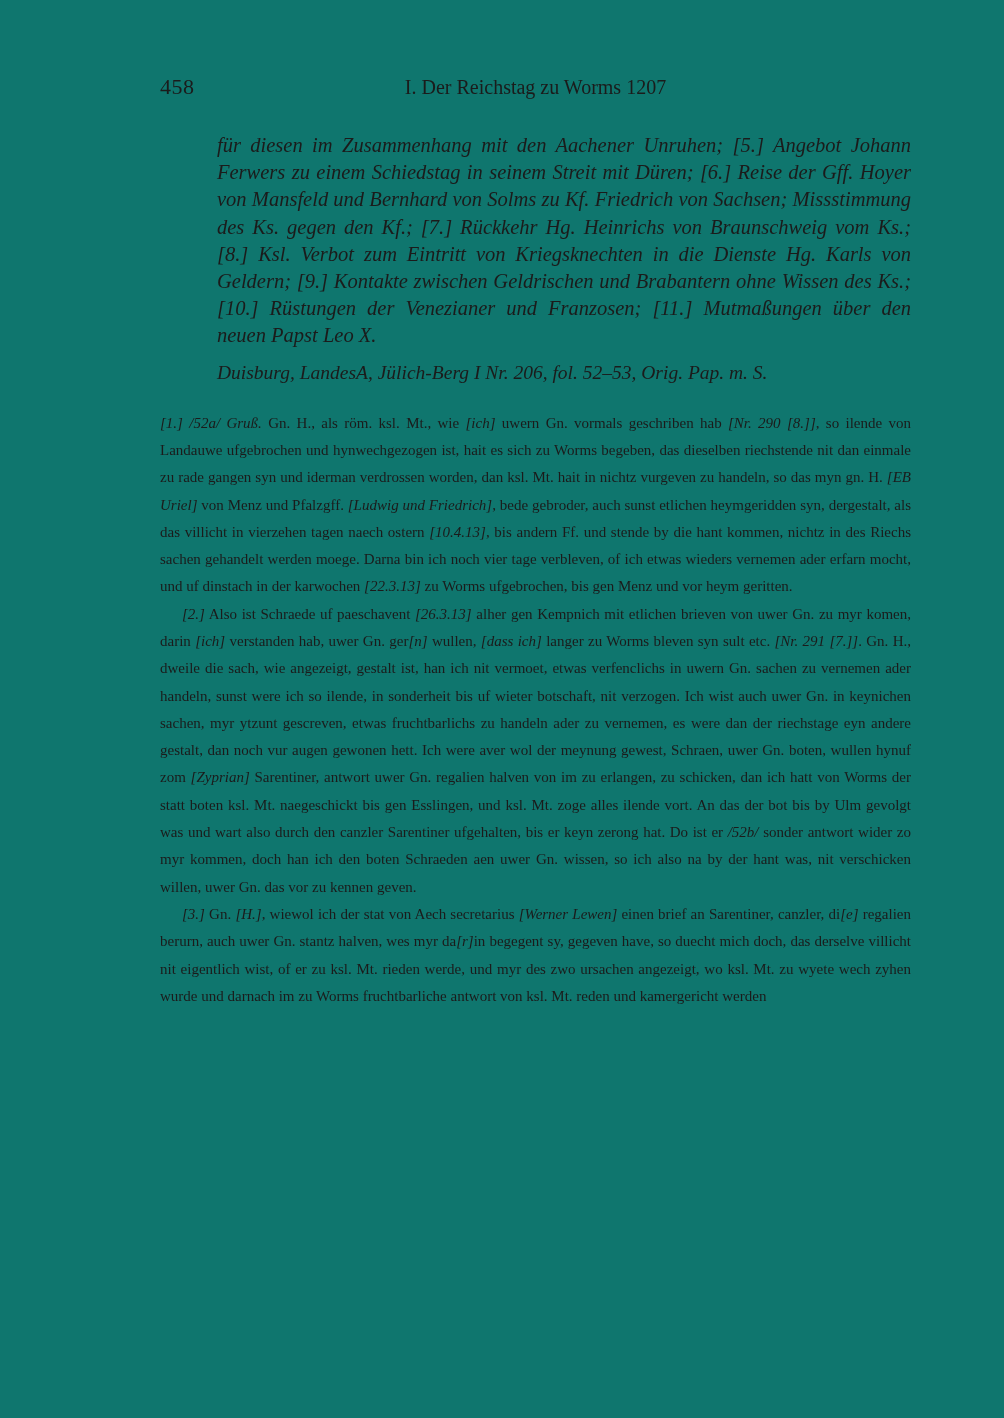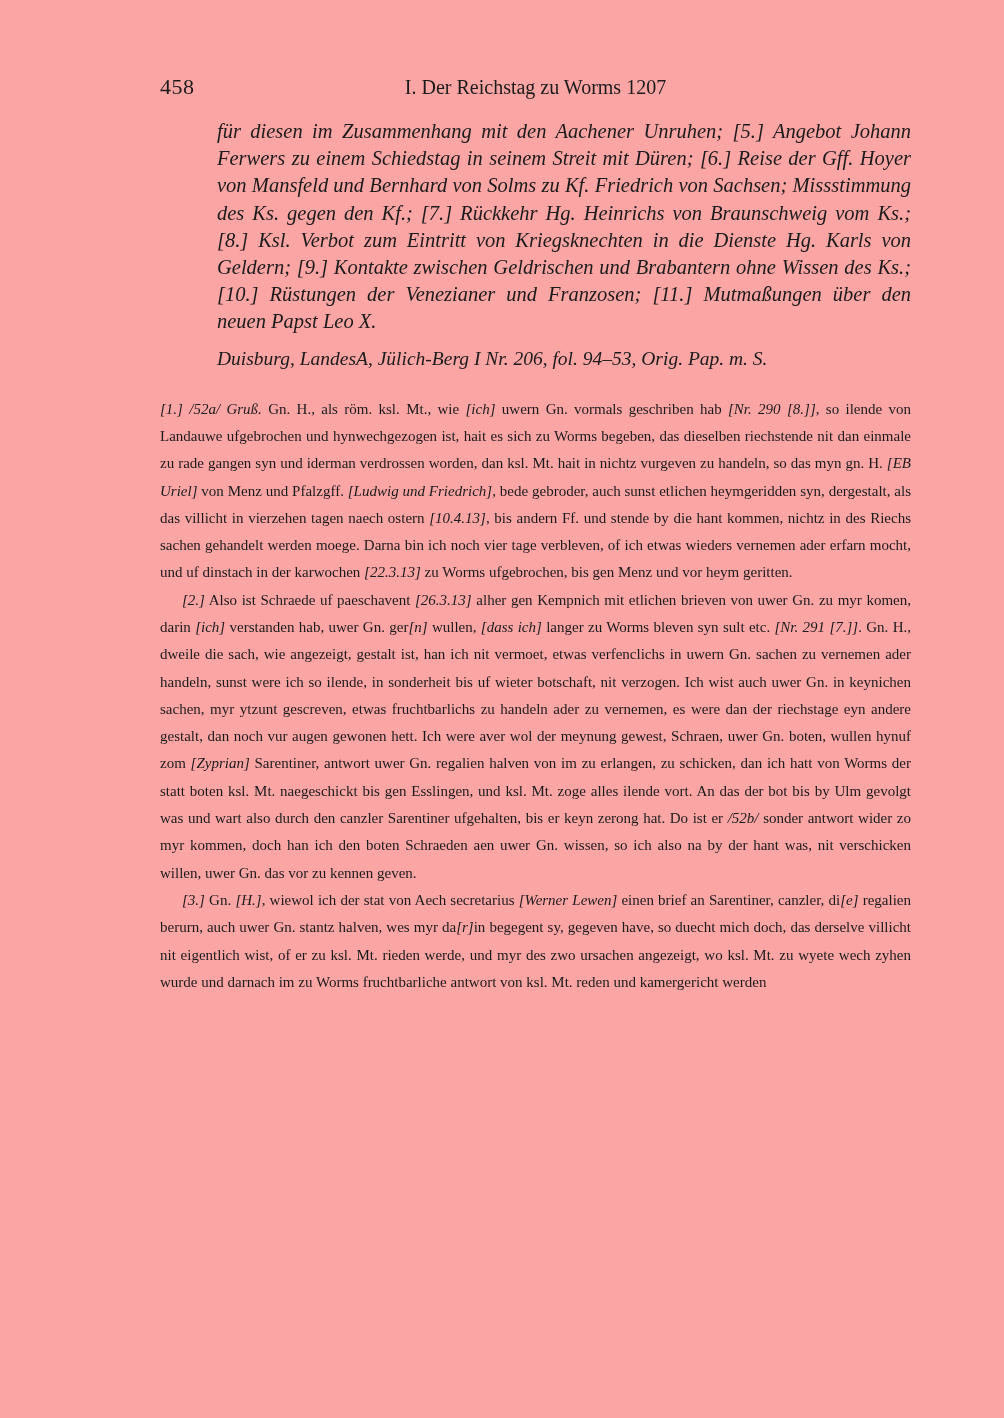--- a/index.html
+++ b/index.html
@@ -4,36 +4,36 @@
 <style>
   html, body { margin: 0; padding: 0; }
   body {
     width: 1004px; height: 1418px;
     background: #ffffff;
     font-family: "Liberation Serif", serif;
     color: #1b1b1b;
     position: relative;
     overflow: hidden;
   }
-  .page { position: absolute; inset: 0; background: #fca5a5; }
+  .page { position: absolute; inset: 0; background: #0f766e; }
 
   .pagehead {
     position: absolute; top: 74px; left: 160px; width: 751px;
     height: 28px;
   }
   .pagenum {
     position: absolute; left: 0; top: 0;
     font-size: 22px; letter-spacing: 0.5px;
   }
   .runhead {
     display: block; text-align: center;
     font-size: 20px; padding-top: 2px;
   }
 
-  .column { position: absolute; top: 0; left: 160px; width: 751px; }
+  .column { position: absolute; top: 14px; left: 160px; width: 751px; }
 
   .summary {
     margin-top: 118px; margin-left: 57px;
     font-style: italic;
     font-size: 20.5px; line-height: 27.2px;
     text-align: justify;
   }
   .source {
     margin-top: 9px; margin-left: 57px;
     font-style: italic;
@@ -56,21 +56,21 @@
 
   <div class="pagehead">
     <span class="pagenum">458</span>
     <span class="runhead">I. Der Reichstag zu Worms 1207</span>
   </div>
 
   <div class="column">
 
     <div class="summary">für diesen im Zusammenhang mit den Aachener Unruhen; [5.] Angebot Johann Ferwers zu einem Schiedstag in seinem Streit mit Düren; [6.] Reise der Gff. Hoyer von Mansfeld und Bernhard von Solms zu Kf. Friedrich von Sachsen; Missstimmung des Ks. gegen den Kf.; [7.] Rückkehr Hg. Heinrichs von Braunschweig vom Ks.; [8.] Ksl. Verbot zum Eintritt von Kriegsknechten in die Dienste Hg. Karls von Geldern; [9.] Kontakte zwischen Geldrischen und Brabantern ohne Wissen des Ks.; [10.] Rüstungen der Venezianer und Franzosen; [11.] Mutmaßungen über den neuen Papst Leo X.</div>
 
-    <div class="source">Duisburg, LandesA, Jülich-Berg I Nr. 206, fol. 94–53, Orig. Pap. m. S.</div>
+    <div class="source">Duisburg, LandesA, Jülich-Berg I Nr. 206, fol. 52–53, Orig. Pap. m. S.</div>
 
     <div class="bodytext">
       <p class="para"><span class="it">[1.] /52a/ Gruß.</span><span> Gn. H., als röm. ksl. Mt., wie </span><span class="it">[ich]</span><span> uwern Gn. vormals geschriben hab </span><span class="it">[Nr. 290 [8.]]</span><span>, so ilende von Landauwe ufgebrochen und hynwechgezogen ist, hait es sich zu Worms begeben, das dieselben riechstende nit dan einmale zu rade gangen syn und iderman verdrossen worden, dan ksl. Mt. hait in nichtz vurgeven zu handeln, so das myn gn. H. </span><span class="it">[EB Uriel]</span><span> von Menz und Pfalzgff. </span><span class="it">[Ludwig und Friedrich]</span><span>, bede gebroder, auch sunst etlichen heymgeridden syn, dergestalt, als das villicht in vierzehen tagen naech ostern </span><span class="it">[10.4.13]</span><span>, bis andern Ff. und stende by die hant kommen, nichtz in des Riechs sachen gehandelt werden moege. Darna bin ich noch vier tage verbleven, of ich etwas wieders vernemen ader erfarn mocht, und uf dinstach in der karwochen </span><span class="it">[22.3.13]</span><span> zu Worms ufgebrochen, bis gen Menz und vor heym geritten.</span></p>
       <p class="para indent"><span class="it">[2.]</span><span> Also ist Schraede uf paeschavent </span><span class="it">[26.3.13]</span><span> alher gen Kempnich mit etlichen brieven von uwer Gn. zu myr komen, darin </span><span class="it">[ich]</span><span> verstanden hab, uwer Gn. ger</span><span class="it">[n]</span><span> wullen, </span><span class="it">[dass ich]</span><span> langer zu Worms bleven syn sult etc. </span><span class="it">[Nr. 291 [7.]]</span><span>. Gn. H., dweile die sach, wie angezeigt, gestalt ist, han ich nit vermoet, etwas verfenclichs in uwern Gn. sachen zu vernemen ader handeln, sunst were ich so ilende, in sonderheit bis uf wieter botschaft, nit verzogen. Ich wist auch uwer Gn. in keynichen sachen, myr ytzunt gescreven, etwas fruchtbarlichs zu handeln ader zu vernemen, es were dan der riechstage eyn andere gestalt, dan noch vur augen gewonen hett. Ich were aver wol der meynung gewest, Schraen, uwer Gn. boten, wullen hynuf zom </span><span class="it">[Zyprian]</span><span> Sarentiner, antwort uwer Gn. regalien halven von im zu erlangen, zu schicken, dan ich hatt von Worms der statt boten ksl. Mt. naegeschickt bis gen Esslingen, und ksl. Mt. zoge alles ilende vort. An das der bot bis by Ulm gevolgt was und wart also durch den canzler Sarentiner ufgehalten, bis er keyn zerong hat. Do ist er </span><span class="it">/52b/</span><span> sonder antwort wider zo myr kommen, doch han ich den boten Schraeden aen uwer Gn. wissen, so ich also na by der hant was, nit verschicken willen, uwer Gn. das vor zu kennen geven.</span></p>
       <p class="para indent"><span class="it">[3.]</span><span> Gn. </span><span class="it">[H.]</span><span>, wiewol ich der stat von Aech secretarius </span><span class="it">[Werner Lewen]</span><span> einen brief an Sarentiner, canzler, di</span><span class="it">[e]</span><span> regalien berurn, auch uwer Gn. stantz halven, wes myr da</span><span class="it">[r]</span><span>in begegent sy, gegeven have, so duecht mich doch, das derselve villicht nit eigentlich wist, of er zu ksl. Mt. rieden werde, und myr des zwo ursachen angezeigt, wo ksl. Mt. zu wyete wech zyhen wurde und darnach im zu Worms fruchtbarliche antwort von ksl. Mt. reden und kamergericht werden</span></p>
     </div>
 
   </div>
 
 </div>

